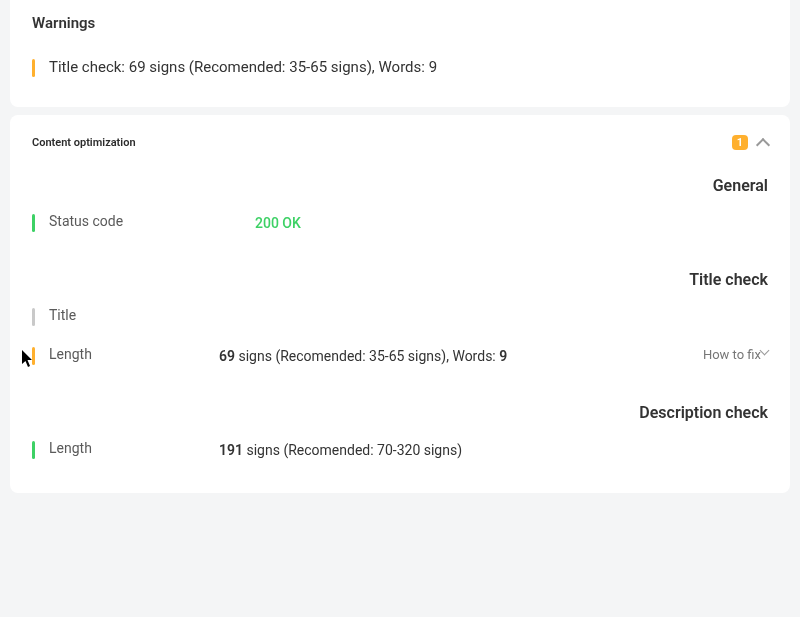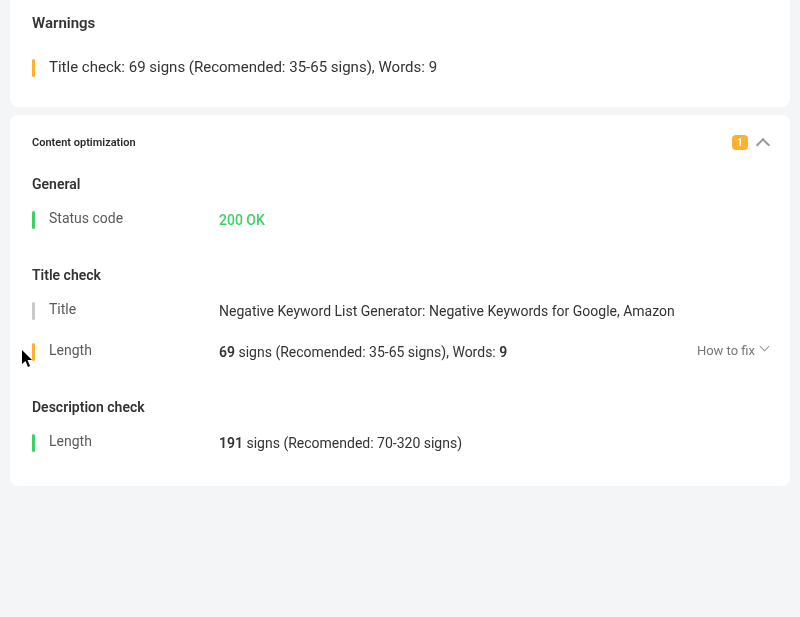--- a/index.html
+++ b/index.html
@@ -92,50 +92,50 @@
       color: #5a5a5a;
       font-size: 14px;
     }
     .row-value {
       flex: 1;
       color: #333;
       font-size: 14px;
       line-height: 1.5;
     }
     .row-value .bold { font-weight: 600; }
-    .value-green { color: #3dd165; font-weight: 500; }
+    .value-green { color: #3dd165; font-weight: 500; margin-left: 36px; }
     .warn-text {
       color: #333;
       font-size: 15px;
     }
     .how-to-fix {
       position: absolute;
       right: 0;
       top: 11px;
       color: #777;
       font-size: 13px;
       display: flex;
       align-items: flex-start;
-      gap: 6px;
       cursor: pointer;
     }
     .chevron-down-sm {
       width: 7px;
       height: 7px;
       border-right: 1.5px solid #999;
       border-bottom: 1.5px solid #999;
       transform: rotate(45deg);
       margin-bottom: 2px;
     }
     .subgroup-title {
-      font-size: 14px;
+      font-size: 16px;
       font-weight: 600;
       color: #333;
       margin-top: 26px;
       margin-bottom: 8px;
+      text-align: right;
     }
     .cursor {
       position: absolute;
       left: 21px;
       top: 350px;
       width: 14px;
       height: 18px;
       pointer-events: none;
     }
   </style>
@@ -165,21 +165,20 @@
   <div class="row">
     <div class="indicator bar-green"></div>
     <div class="row-label">Status code</div>
     <div class="row-value value-green">200 OK</div>
   </div>
 
   <div class="subgroup-title">Title check</div>
   <div class="row">
     <div class="indicator bar-gray"></div>
     <div class="row-label">Title</div>
-    <div class="row-value">Negative Keyword List Generator: Negative Keywords for Google, Amazon</div>
   </div>
   <div class="row">
     <div class="indicator bar-orange"></div>
     <div class="row-label">Length</div>
     <div class="row-value">
       <span class="bold">69</span><span> signs (Recomended: 35-65 signs), Words: </span><span class="bold">9</span>
     </div>
     <div class="how-to-fix">
       <span>How to fix</span>
       <div class="chevron-down-sm"></div>

